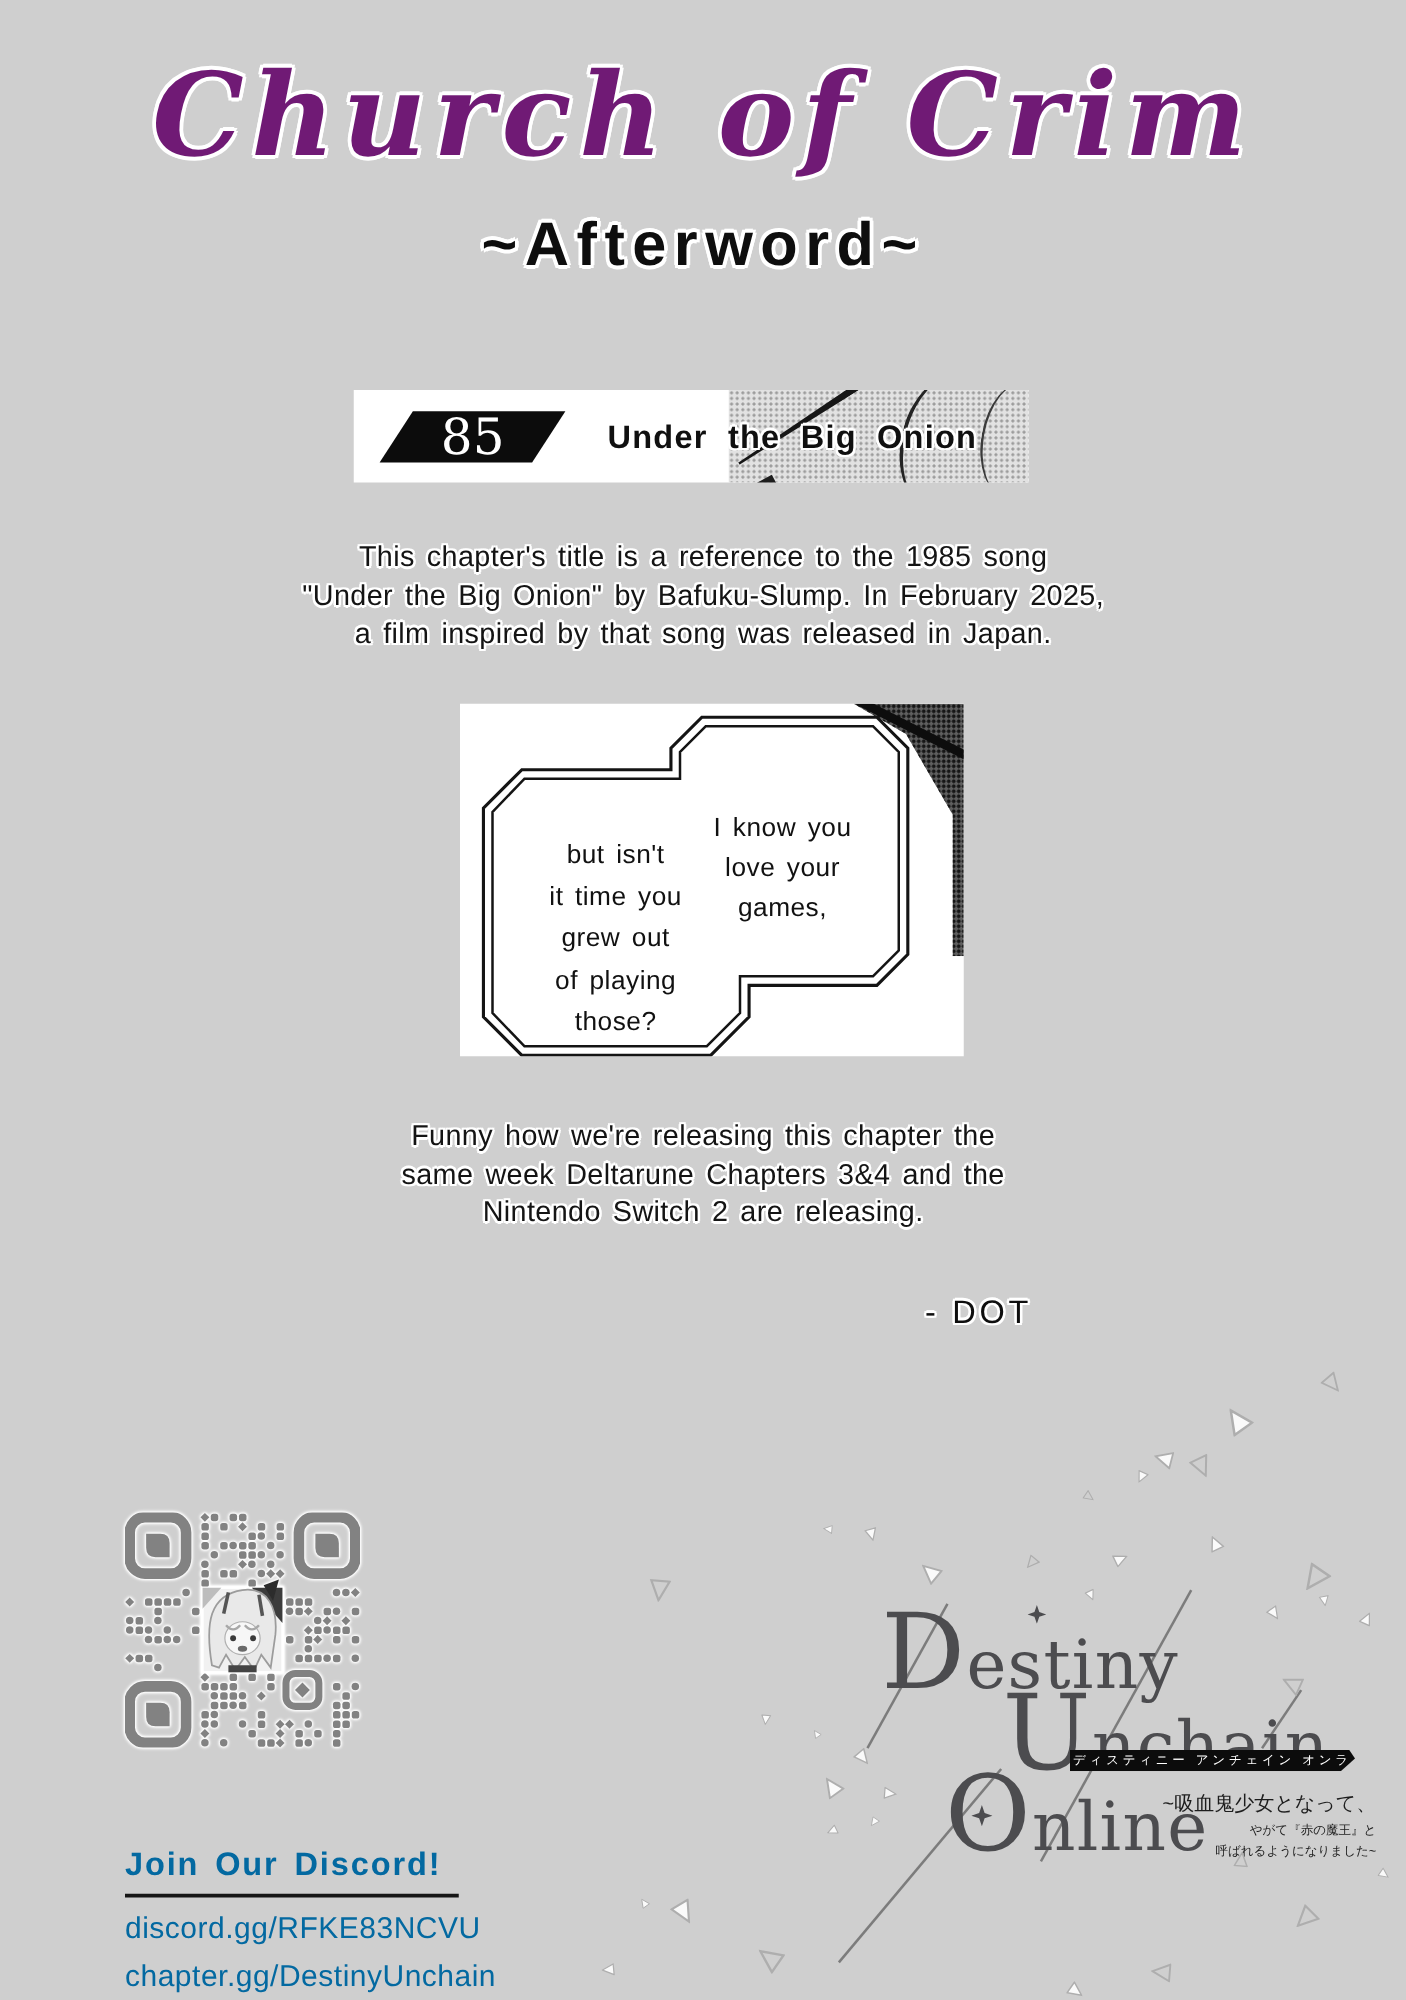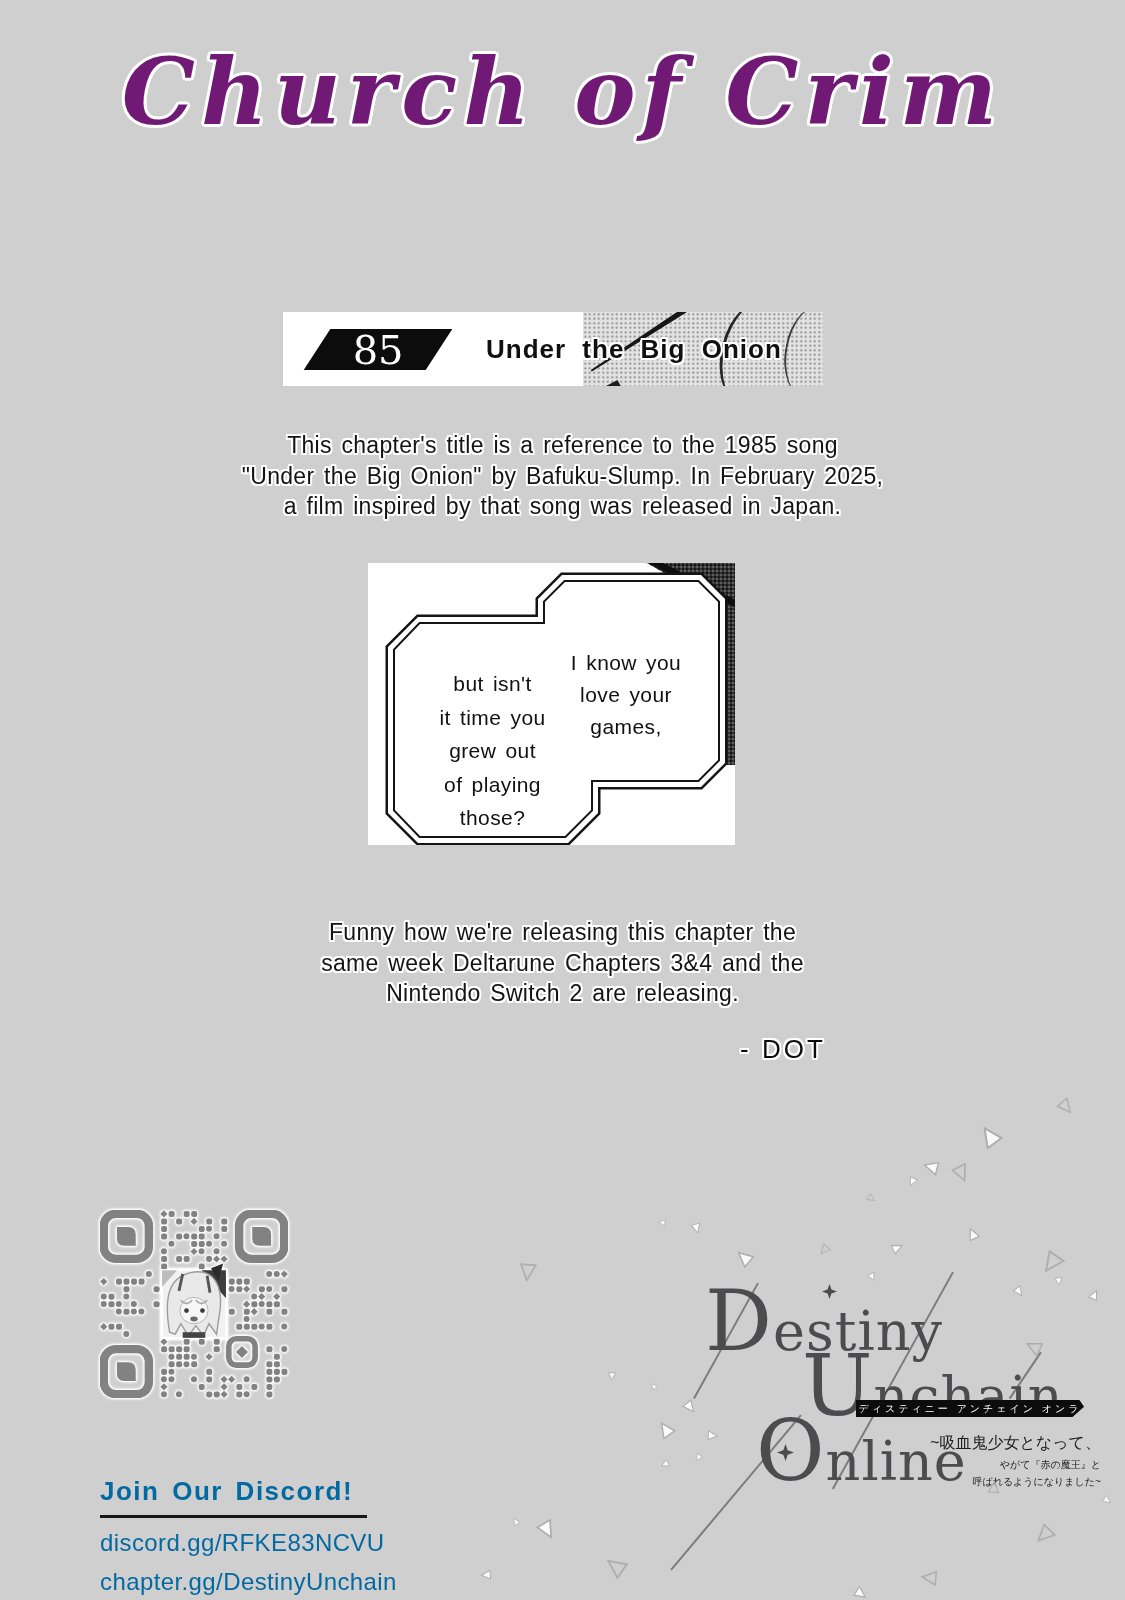--- a/index.html
+++ b/index.html
@@ -37,25 +37,25 @@
   .chapter-num-box{position:absolute;left:34px;top:17px;width:122px;height:41px;background:#0c0c0c;
     transform:skewX(-33deg);display:flex;align-items:center;justify-content:center;}
   .chapter-num{transform:skewX(33deg);font-family:"DejaVu Serif",serif;font-size:40px;color:#fff;line-height:1;}
   .chapter-title{position:absolute;left:203px;top:0;height:74px;display:flex;align-items:center;
     font-size:26px;font-weight:bold;letter-spacing:1px;word-spacing:8px;color:#101010;}
 
   
   .para{position:absolute;left:0;right:0;text-align:center;font-size:23px;line-height:30.5px;
     letter-spacing:0.3px;word-spacing:3px;color:var(--ink);}
   .p1{top:430px;}
-  .p2{top:893px;margin-top:24px;}
+  .p2{top:893px;}
   .signature{position:absolute;left:740px;top:1034px;font-size:26px;font-weight:normal;letter-spacing:3px;color:#0e0e0e;}
 
   
-  .panel{position:absolute;left:368px;top:563px;width:367px;height:282px;background:var(--panel-bg);}
+  .panel{position:absolute;left:368px;top:563px;width:403px;height:282px;background:var(--panel-bg);}
   .panel-tone{position:absolute;right:0;top:0;width:110px;height:202px;
     background-color:#5f5f5f;
     background-image:radial-gradient(circle,#161616 1.5px,transparent 1.7px);
     background-size:4px 4px;
     clip-path:polygon(20% 0,100% 0,100% 100%,92% 100%,92% 44%,58% 12%);}
   .panel-tone::after{content:'';position:absolute;left:-26px;top:6px;width:150px;height:7px;background:#0d0d0d;transform:rotate(27deg);}
   .bubbles{position:absolute;left:0;top:0;}
   .bs{fill:none;stroke:#141414;stroke-width:5;}
   .bs2{fill:none;stroke:#141414;stroke-width:4;}
   .bf{fill:#fff;stroke:none;}
@@ -88,20 +88,21 @@
   .jp-line2,.jp-line3{font-size:10px;line-height:1.7;}
   .sparkle{position:absolute;}
   .shard{position:absolute;}
 </style>
 </head>
 <body>
 
 <div class="page">
 
   <div class="title ol3">Church of Crim</div>
+  <div class="subtitle ol3">~Afterword~</div>
 
   <div class="chapter-banner">
     <div class="banner-tone">
       <div class="banner-streak1"></div>
       <div class="banner-streak2"></div>
       <div class="banner-curve1"></div>
       <div class="banner-curve2"></div>
     </div>
     <div class="chapter-num-box">
       <span class="chapter-num">85</span>

